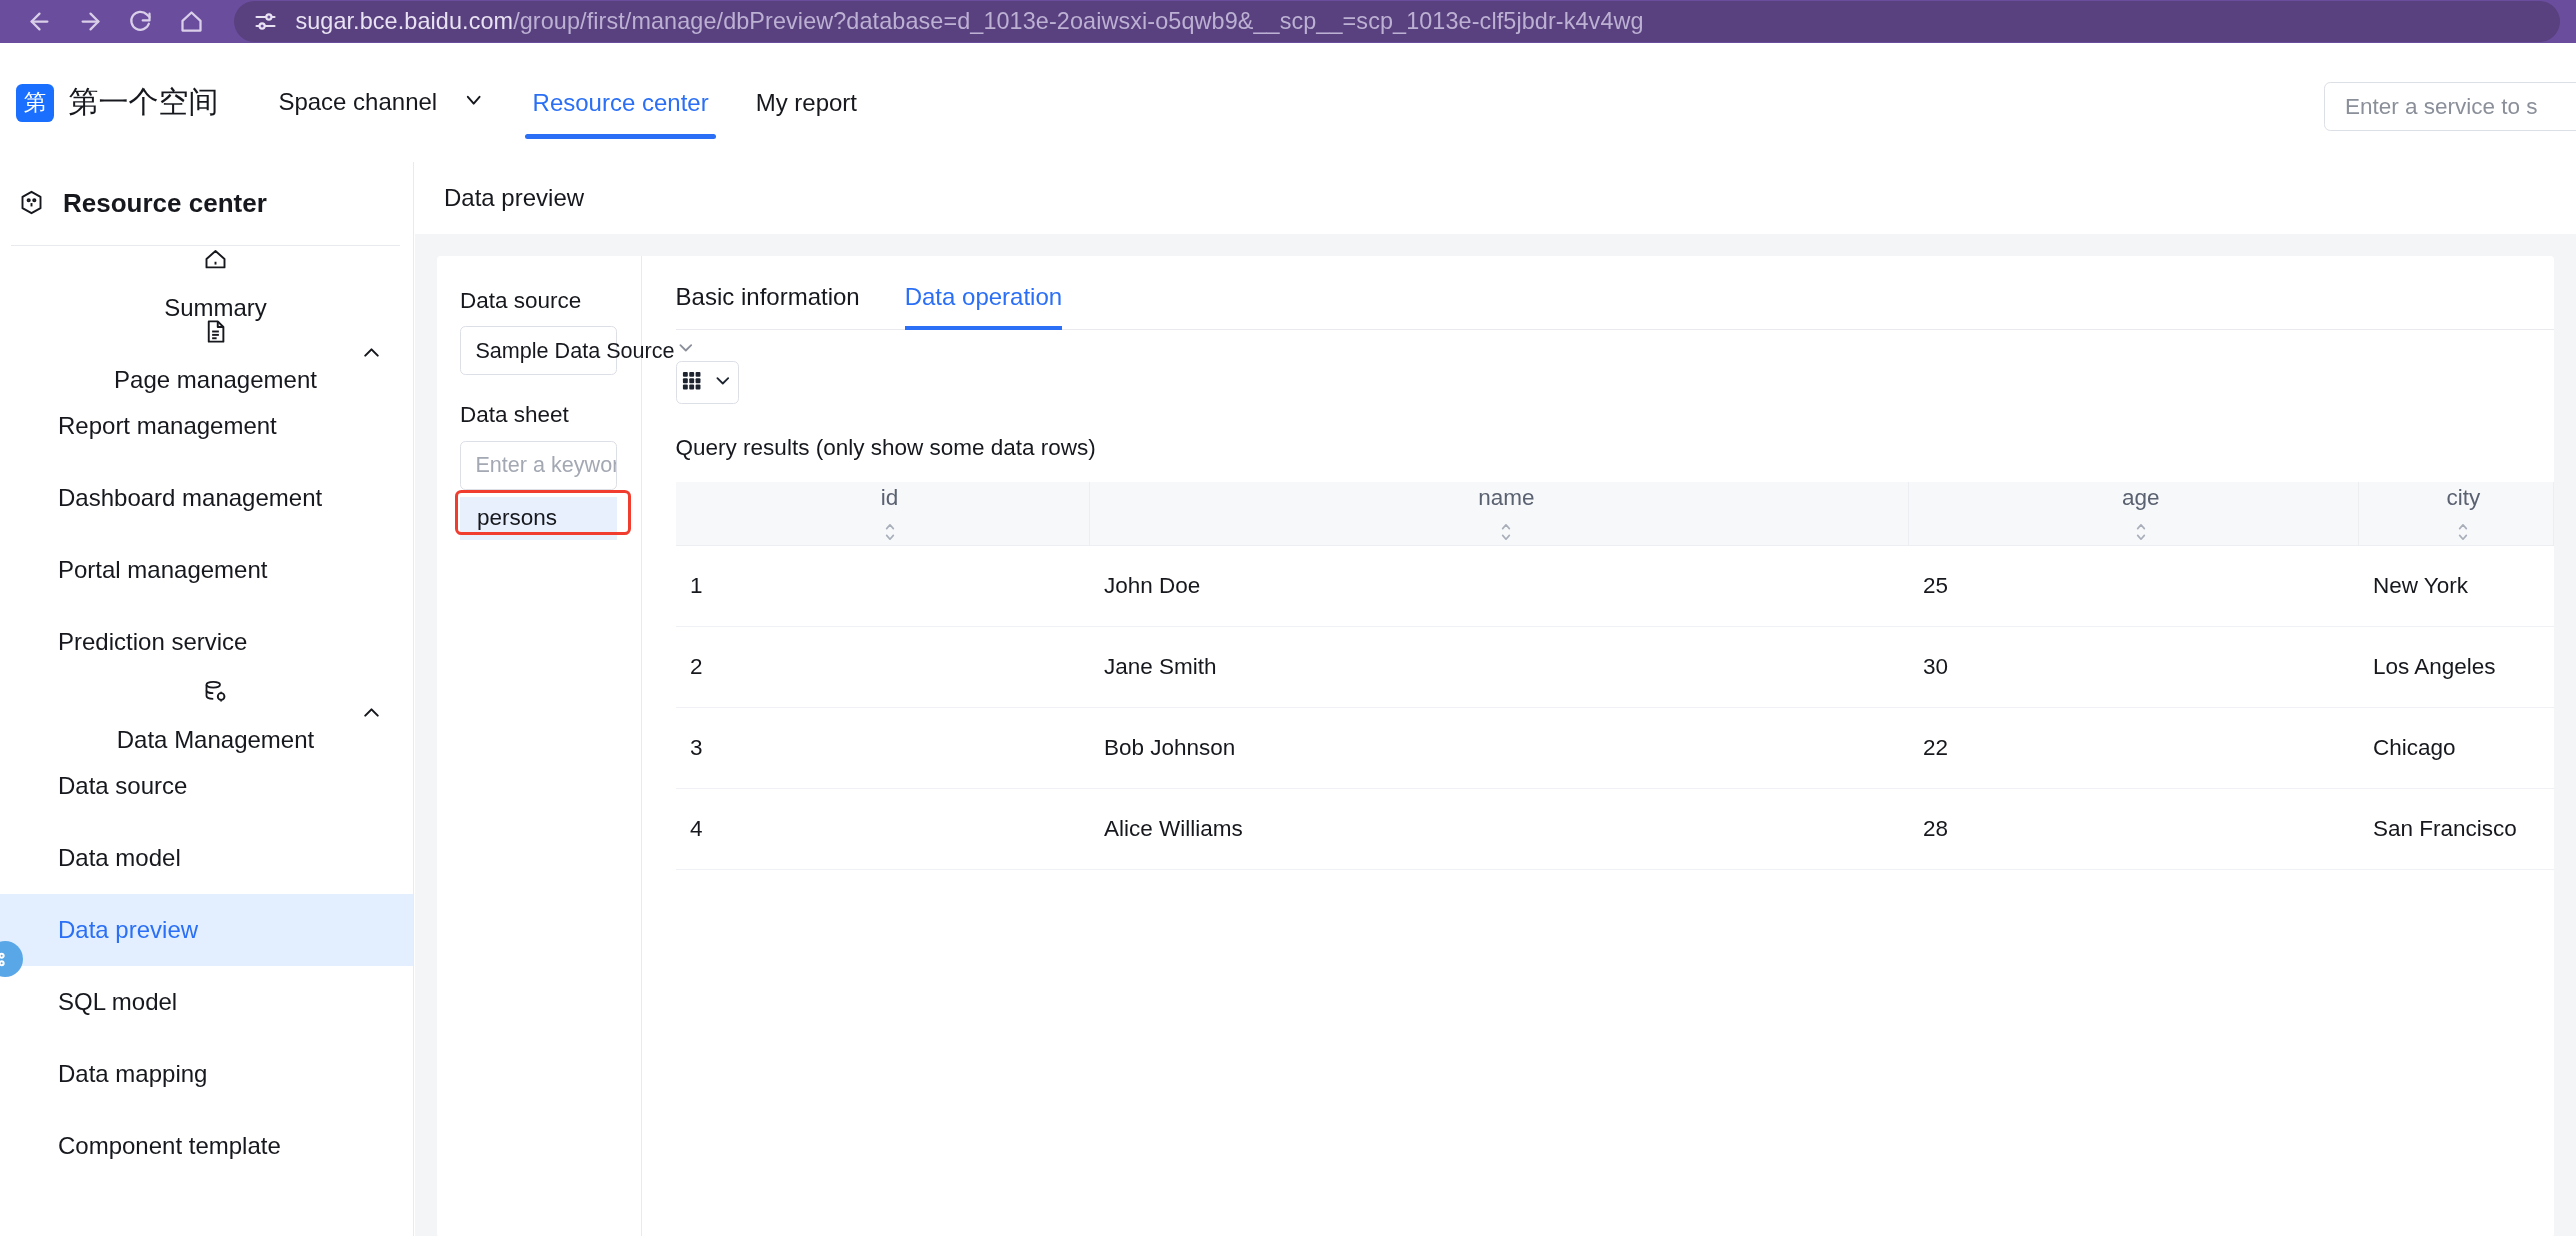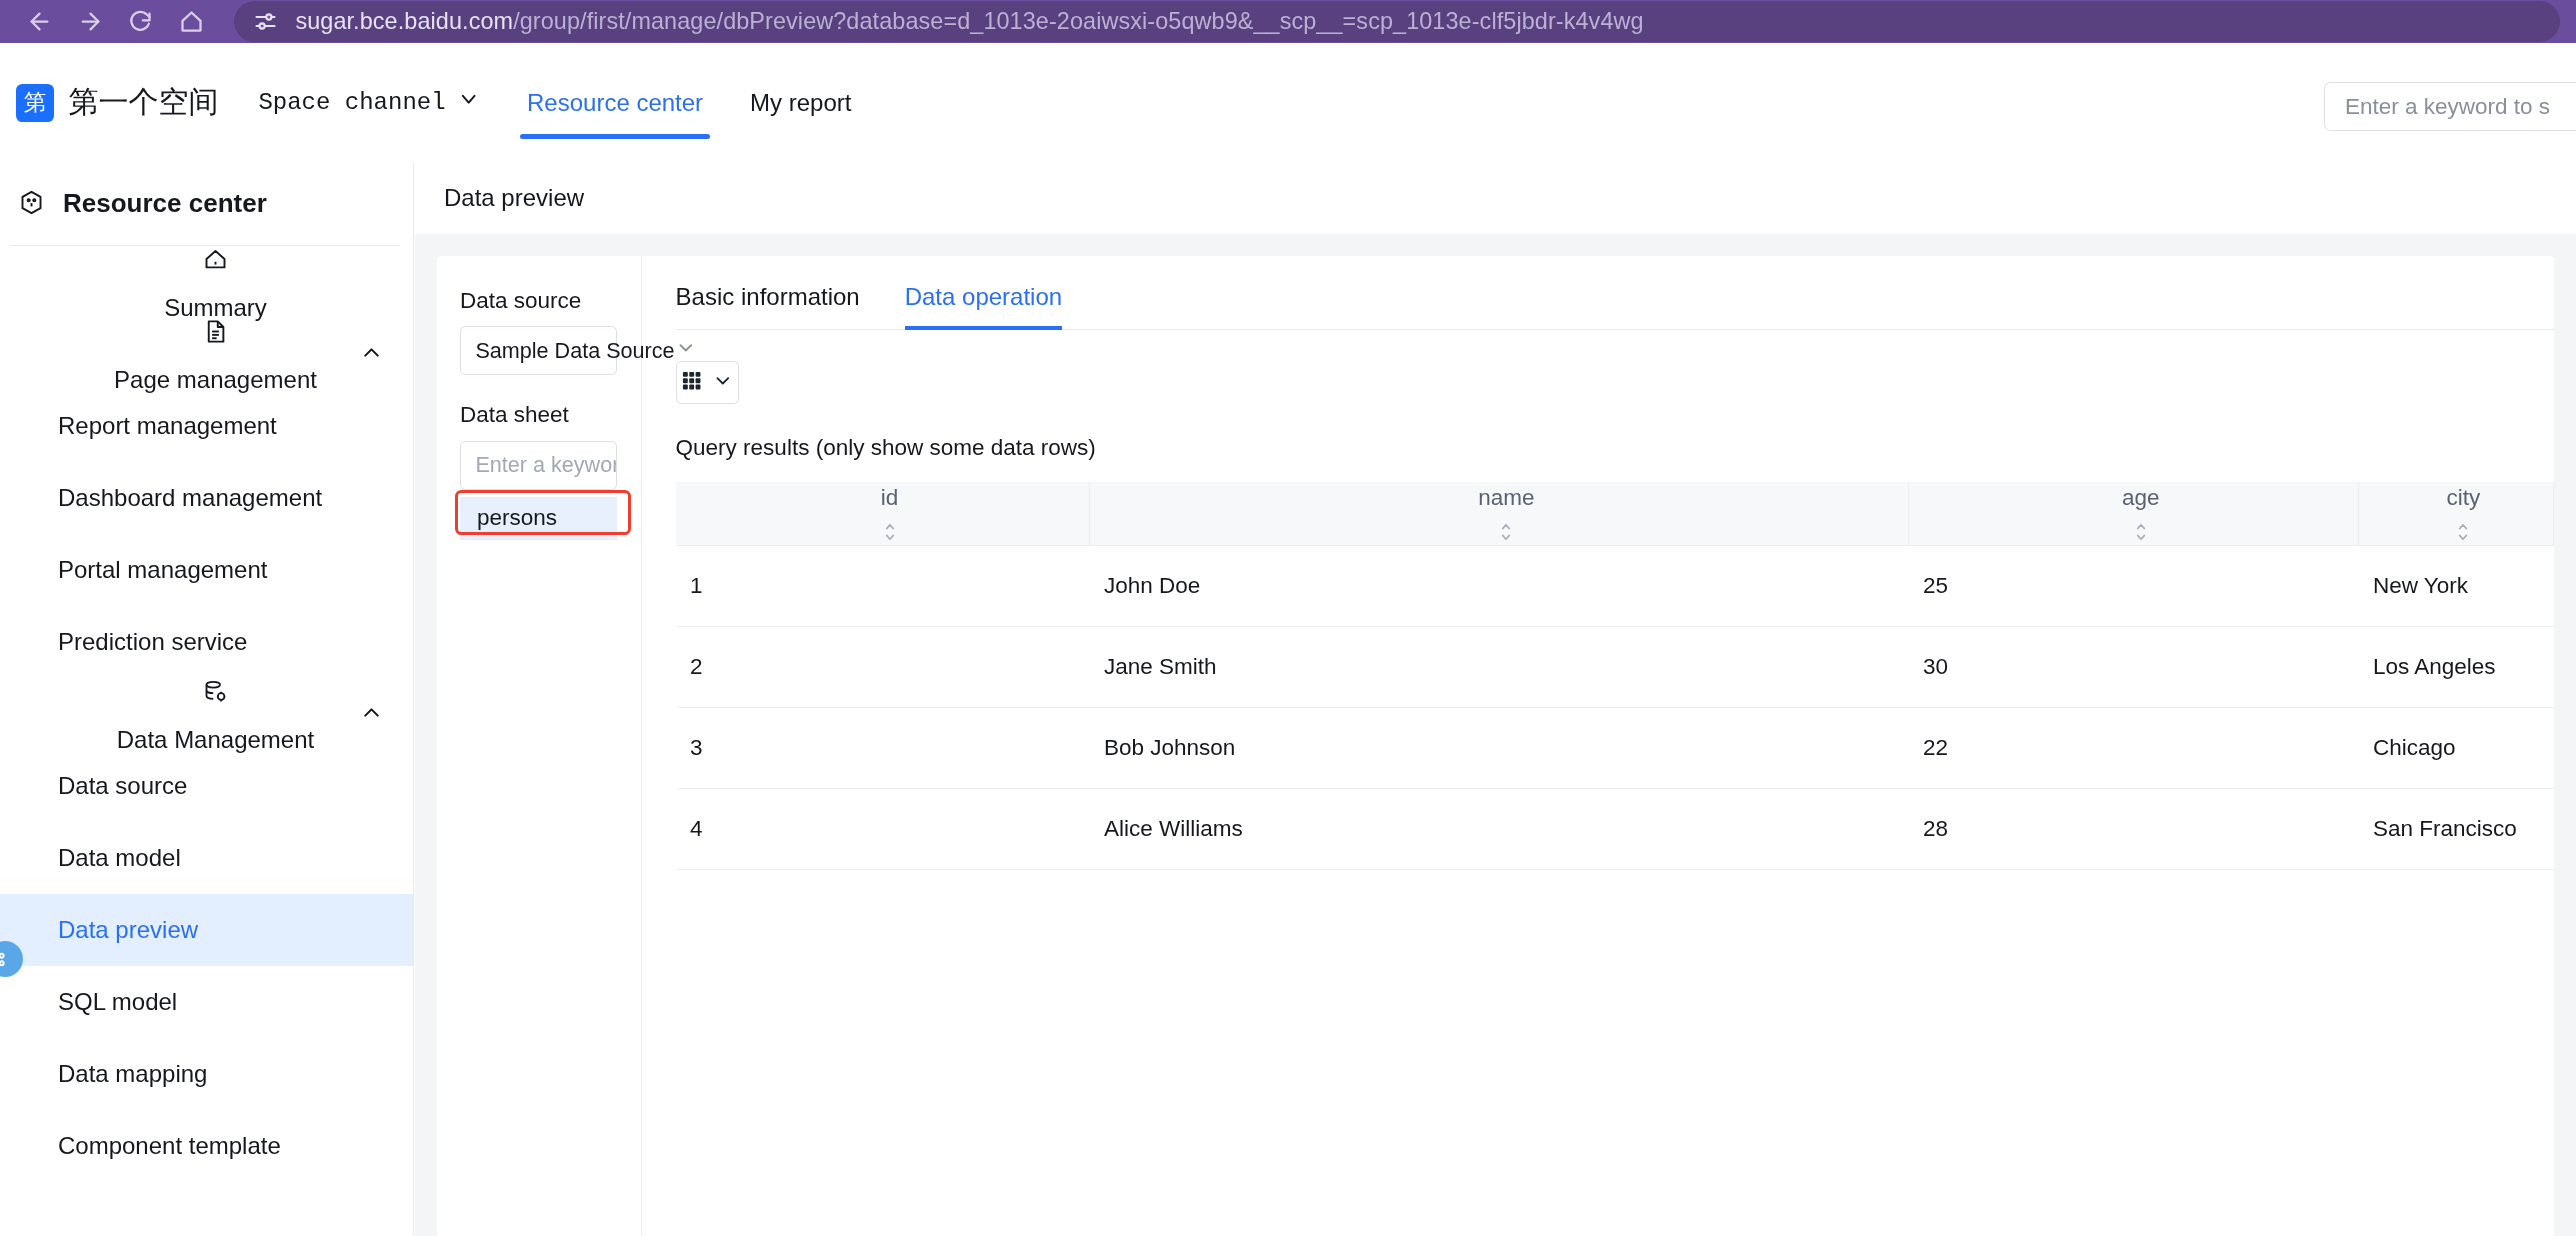--- a/index.html
+++ b/index.html
@@ -65,24 +65,23 @@
   .space-name {
     font-size: 30px;
     color: #16181d;
     margin-left: 14.4px;
     font-weight: 500;
     white-space: nowrap;
   }
   .space-channel {
     font-size: 24px;
     color: #16181d;
-    margin-left: 40px;
-    display: flex; align-items: center; gap: 11px;
-    white-space: nowrap;
-    font-family: Liberation Mono, monospace;
+    margin-left: 60px;
+    display: flex; align-items: center; gap: 25px;
+    white-space: nowrap;
   }
   .hdr-tab {
     font-size: 24px;
     color: #16181d;
     margin-left: 47px;
     height: 119px;
     display: flex; align-items: center;
     position: relative;
     white-space: nowrap;
   }
@@ -332,21 +331,21 @@
     <span>Space channel</span>
     <span>
       <svg width="23.4" height="23.4" viewBox="0 0 24 24" fill="none" stroke="#16181d" stroke-width="2" stroke-linecap="round" stroke-linejoin="round">
           <polyline points="6 9 12 16 18 9"></polyline>
         </svg>
     </span>
   </div>
   <div class="hdr-tab active">Resource center</div>
   <div class="hdr-tab">My report</div>
   <div class="hdr-search">
-    <span>Enter a keyword to s</span>
+    <span>Enter a service to s</span>
   </div>
 </div>
 
 <div class="sidebar">
   <div class="side-title">
     <span>
       <svg width="27" height="27" viewBox="0 0 24 24" fill="none" stroke="#16181d" stroke-width="1.7" stroke-linejoin="round">
           <path d="M12 2.5 20 7v10l-8 4.5L4 17V7z"></path>
           <circle cx="9.5" cy="10" r="1"></circle>
           <circle cx="14.5" cy="10" r="1"></circle>

